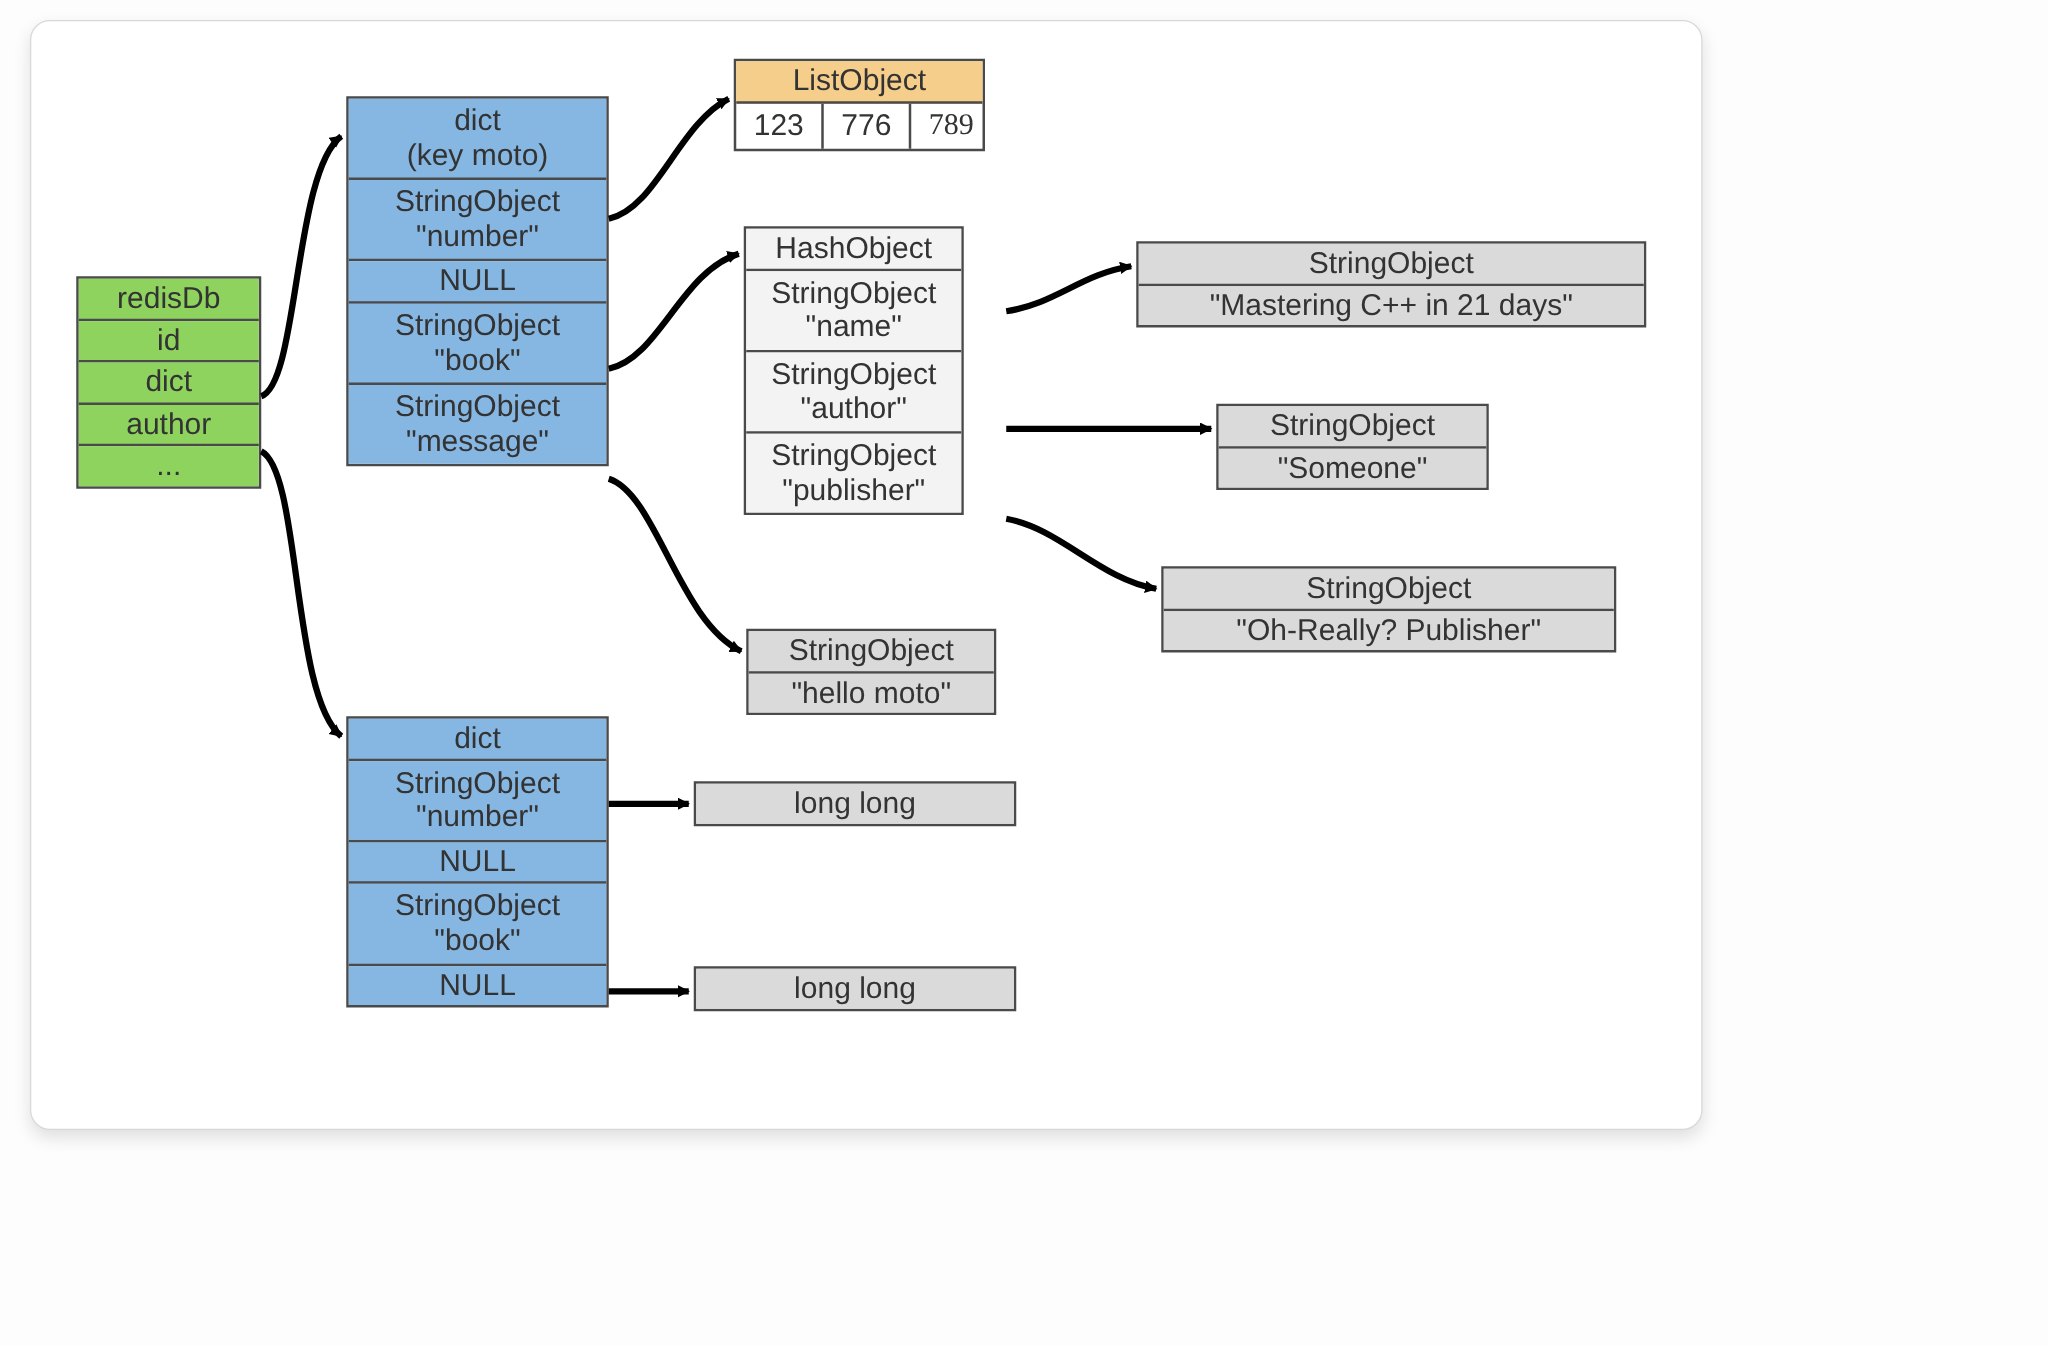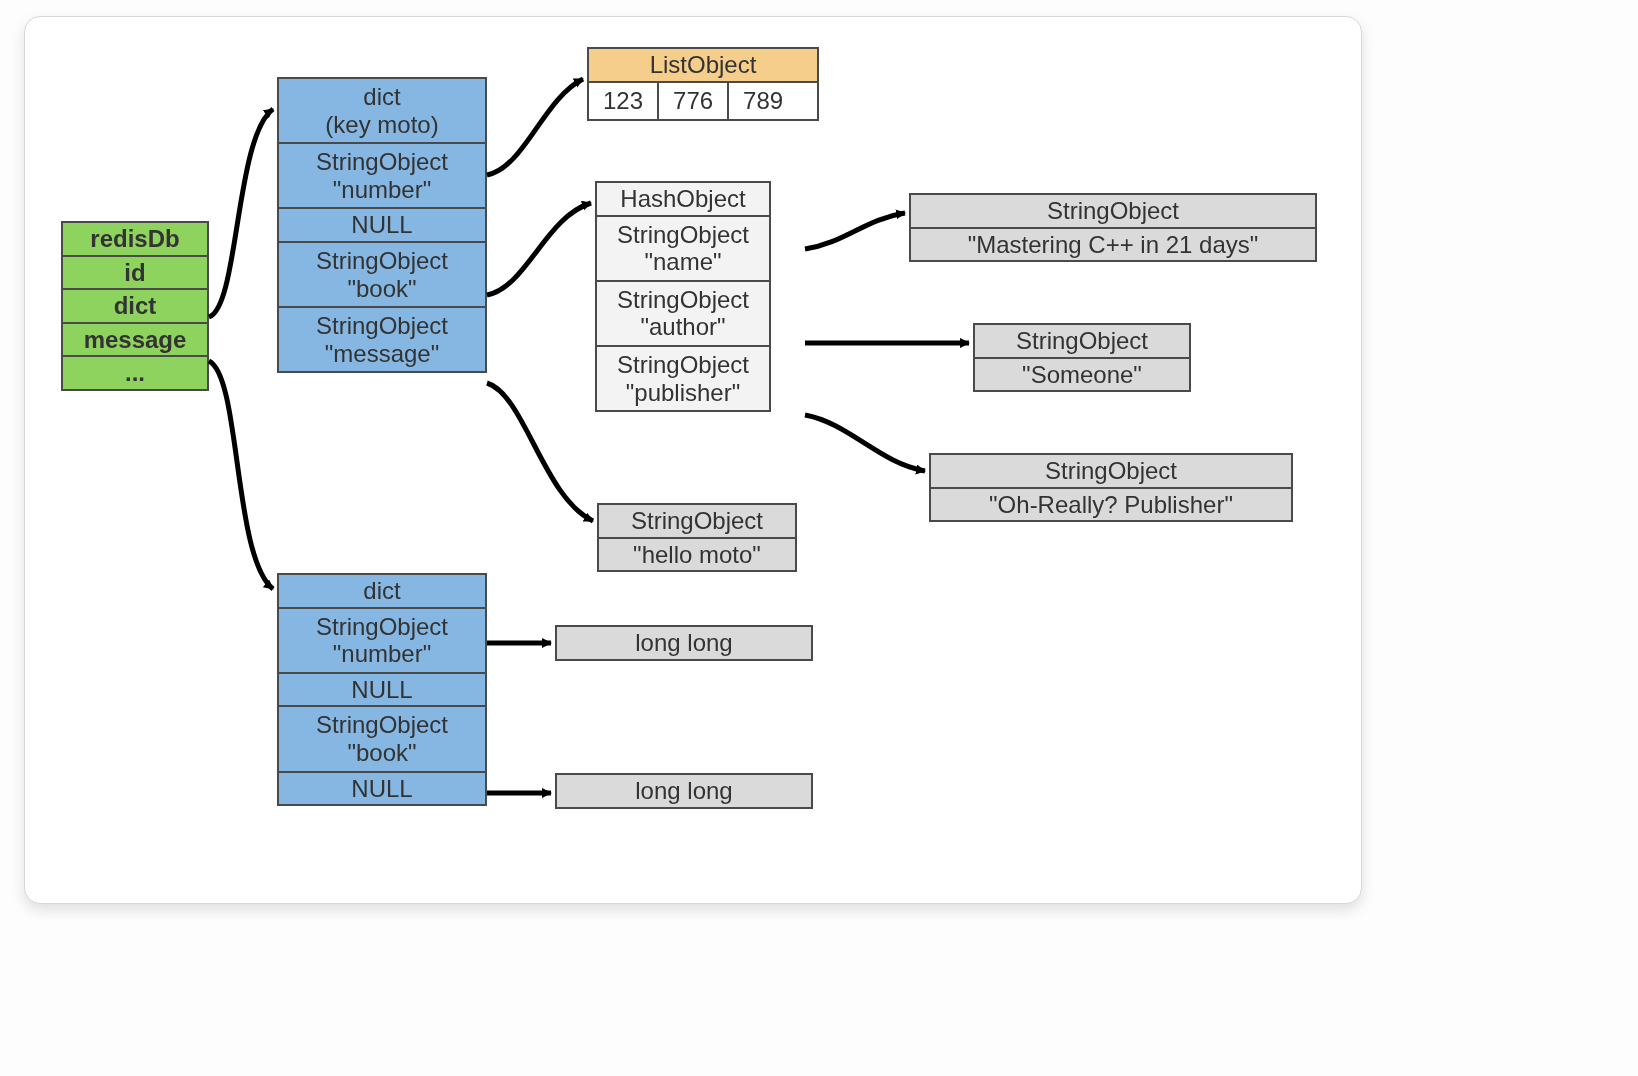--- a/index.html
+++ b/index.html
@@ -29,44 +29,44 @@
   }
   .cell {
     border-bottom: 2px solid #4a4a4a;
     padding: 2px 6px;
     text-align: center;
     line-height: 1.15;
     white-space: nowrap;
   }
   .cell:last-child { border-bottom: none; }
   .two-line { padding: 4px 6px; }
-  .green .cell { background: #8fd35f; font-weight: bold; }
+  .green .cell { background: #8fd35f; }
   .blue  .cell { background: #86b7e2; }
   .orange .cell { background: #f6ce8c; }
   .grey  .cell { background: #dadada; }
   .light .cell { background: #f3f3f3; }
   .hcell { display: inline-block; border-right: 2px solid #4a4a4a; padding: 4px 14px; }
-  .hcell:last-child { border-right: none; }
+  .hcell:last-child { border-right: none; font-family: Liberation Serif, serif; }
   .hrow { display: flex; border-radius: 14px; }
   svg.arrows {
     position: absolute; left: 0; top: 0;
     width: 100%; height: 100%;
     pointer-events: none;
   }
 </style>
 </head>
 <body>
 
 <div class="canvas">
 
   <div class="block green" style="left:36px; top:204px; width:148px;">
     <div class="cell">redisDb</div>
     <div class="cell">id</div>
     <div class="cell">dict</div>
-    <div class="cell">message</div>
+    <div class="cell">author</div>
     <div class="cell">...</div>
   </div>
 
   <div class="block blue" style="left:252px; top:60px; width:210px;">
     <div class="cell two-line">
       <span>dict</span><br>
       <span>(key moto)</span>
     </div>
     <div class="cell two-line">
       <span>StringObject</span><br>
@@ -76,21 +76,21 @@
     <div class="cell two-line">
       <span>StringObject</span><br>
       <span>"book"</span>
     </div>
     <div class="cell two-line">
       <span>StringObject</span><br>
       <span>"message"</span>
     </div>
   </div>
 
-  <div class="block orange" style="left:562px; top:30px; width:232px;">
+  <div class="block orange" style="left:562px; top:30px; width:201px;">
     <div class="cell">ListObject</div>
     <div class="hrow">
       <div class="hcell">123</div>
       <div class="hcell">776</div>
       <div class="hcell">789</div>
     </div>
   </div>
 
   <div class="block light" style="left:570px; top:164px; width:176px;">
     <div class="cell">HashObject</div>

